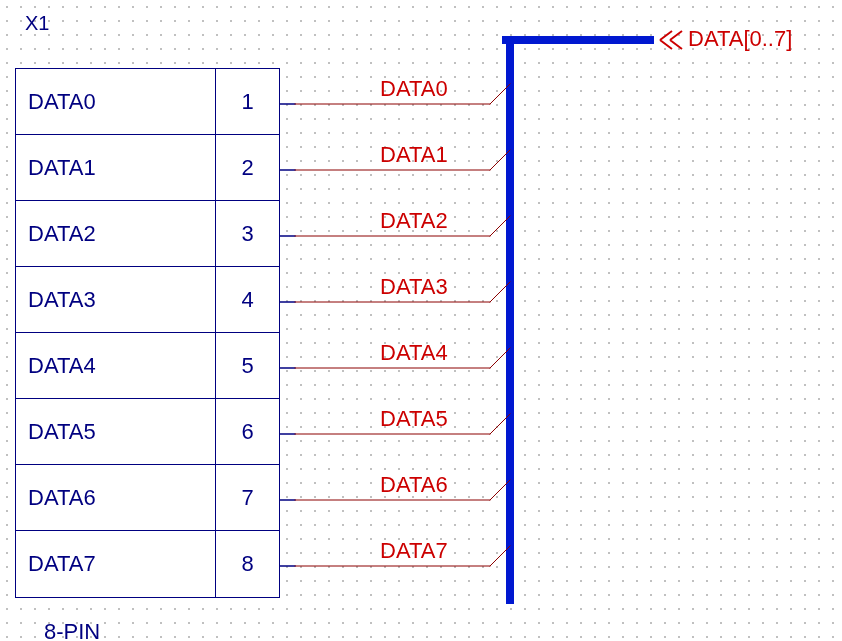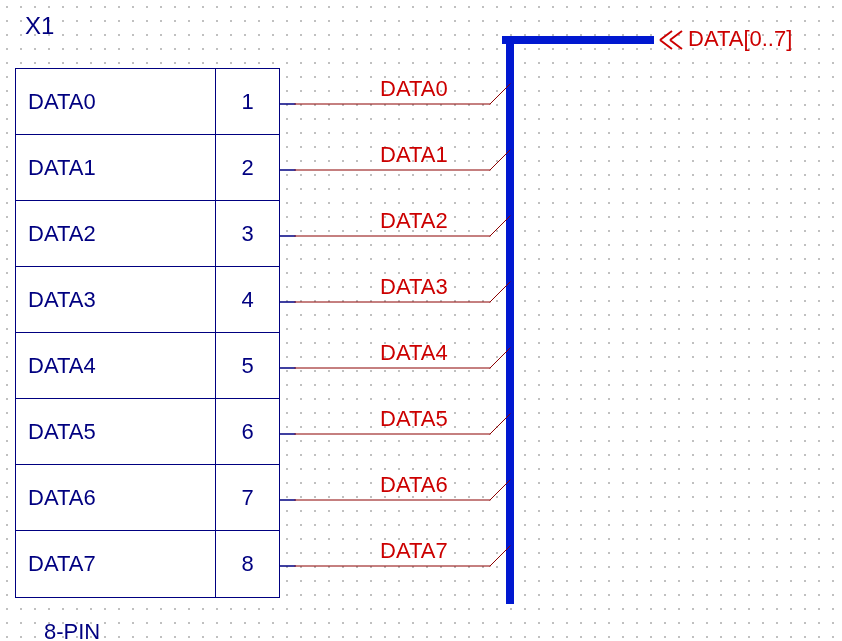--- a/index.html
+++ b/index.html
@@ -12,21 +12,21 @@
     background: #ffffff;
     overflow: hidden;
     background-image: radial-gradient(circle, #c0c0c0 0.8px, transparent 0.8px);
     background-size: 14px 14px;
     background-position: 0 0;
   }
   
   .designator {
     position:absolute;
     color:#000080;
-    font-size:24px;
+    font-size:20px;
     left:25px;
     top:12px;
   }
   .footprint {
     position:absolute;
     color:#000080;
     font-size:22px;
     left:44px;
     top:619px;
   }

